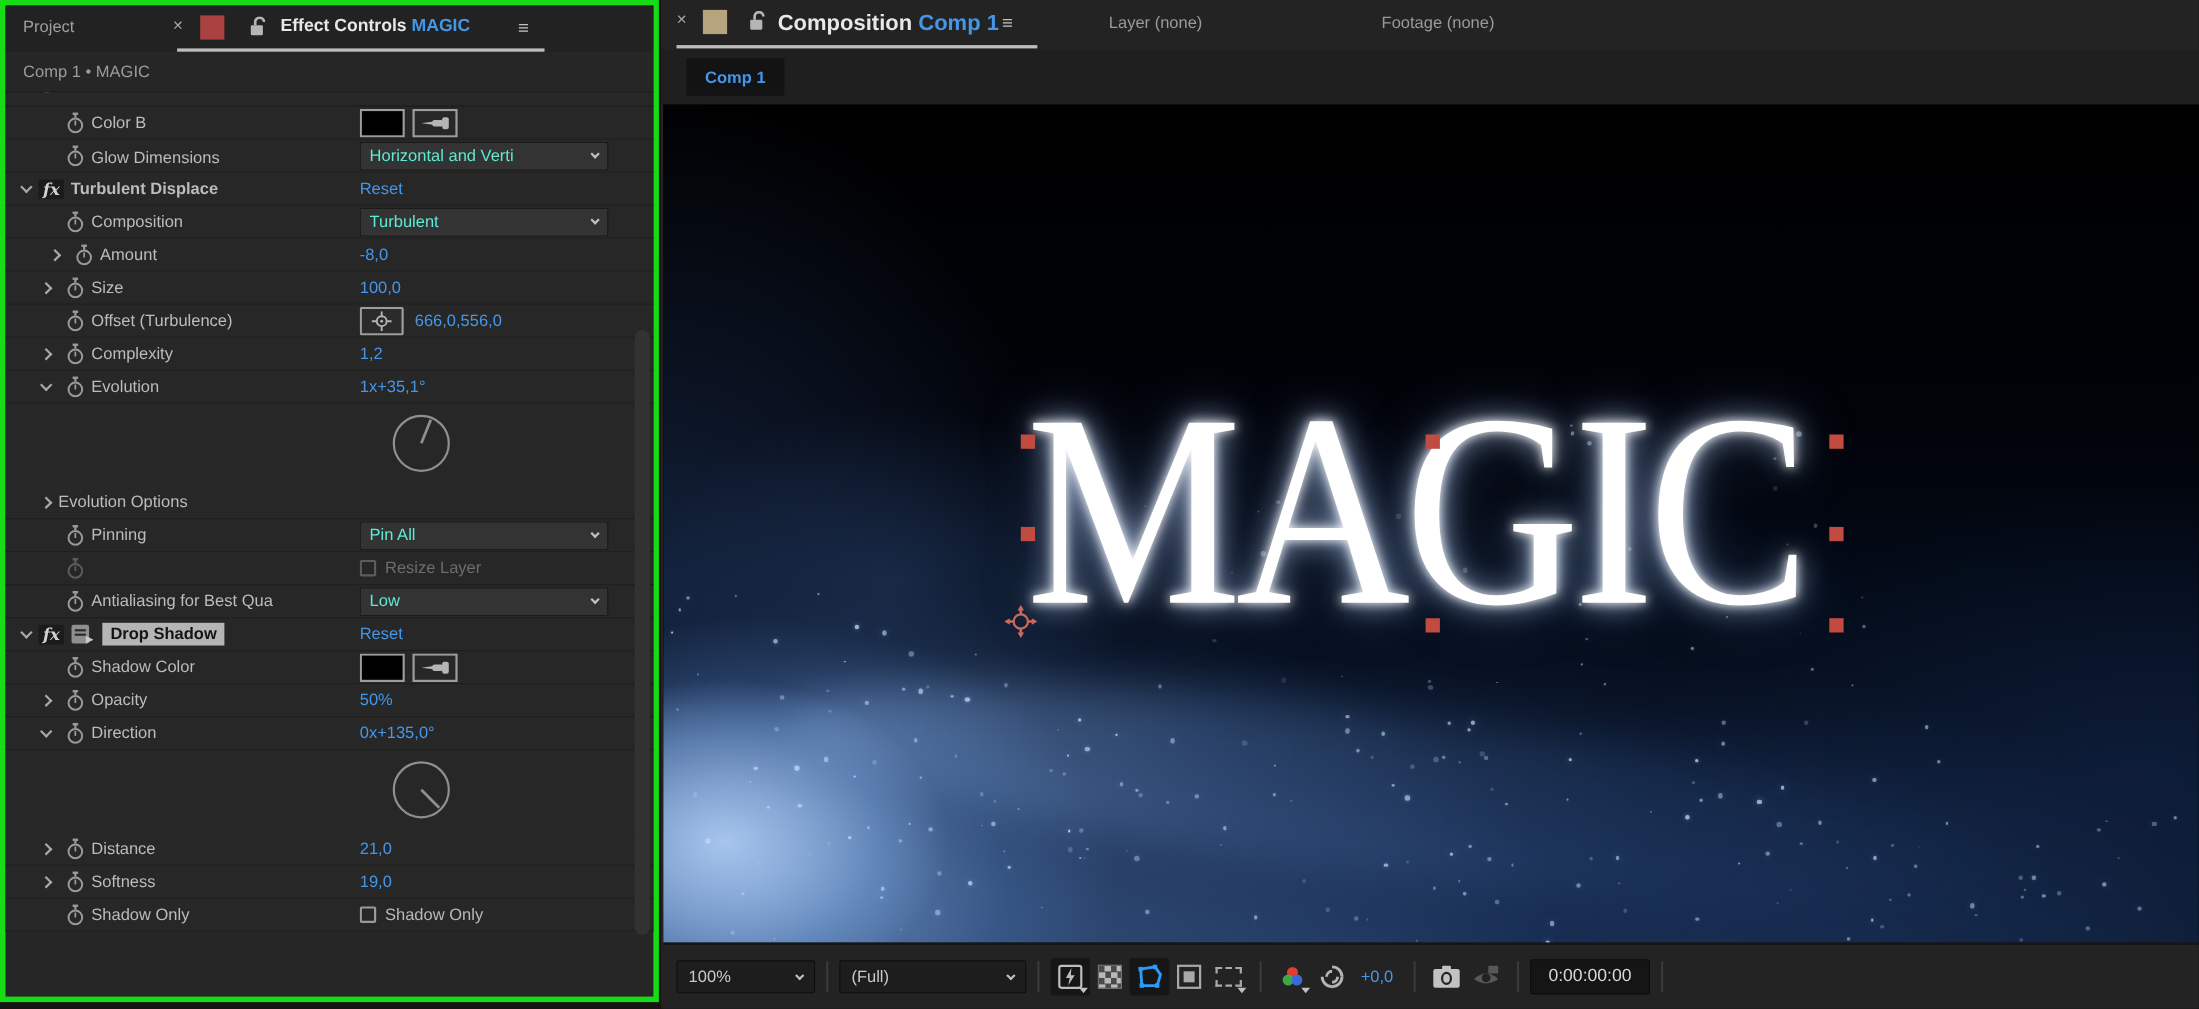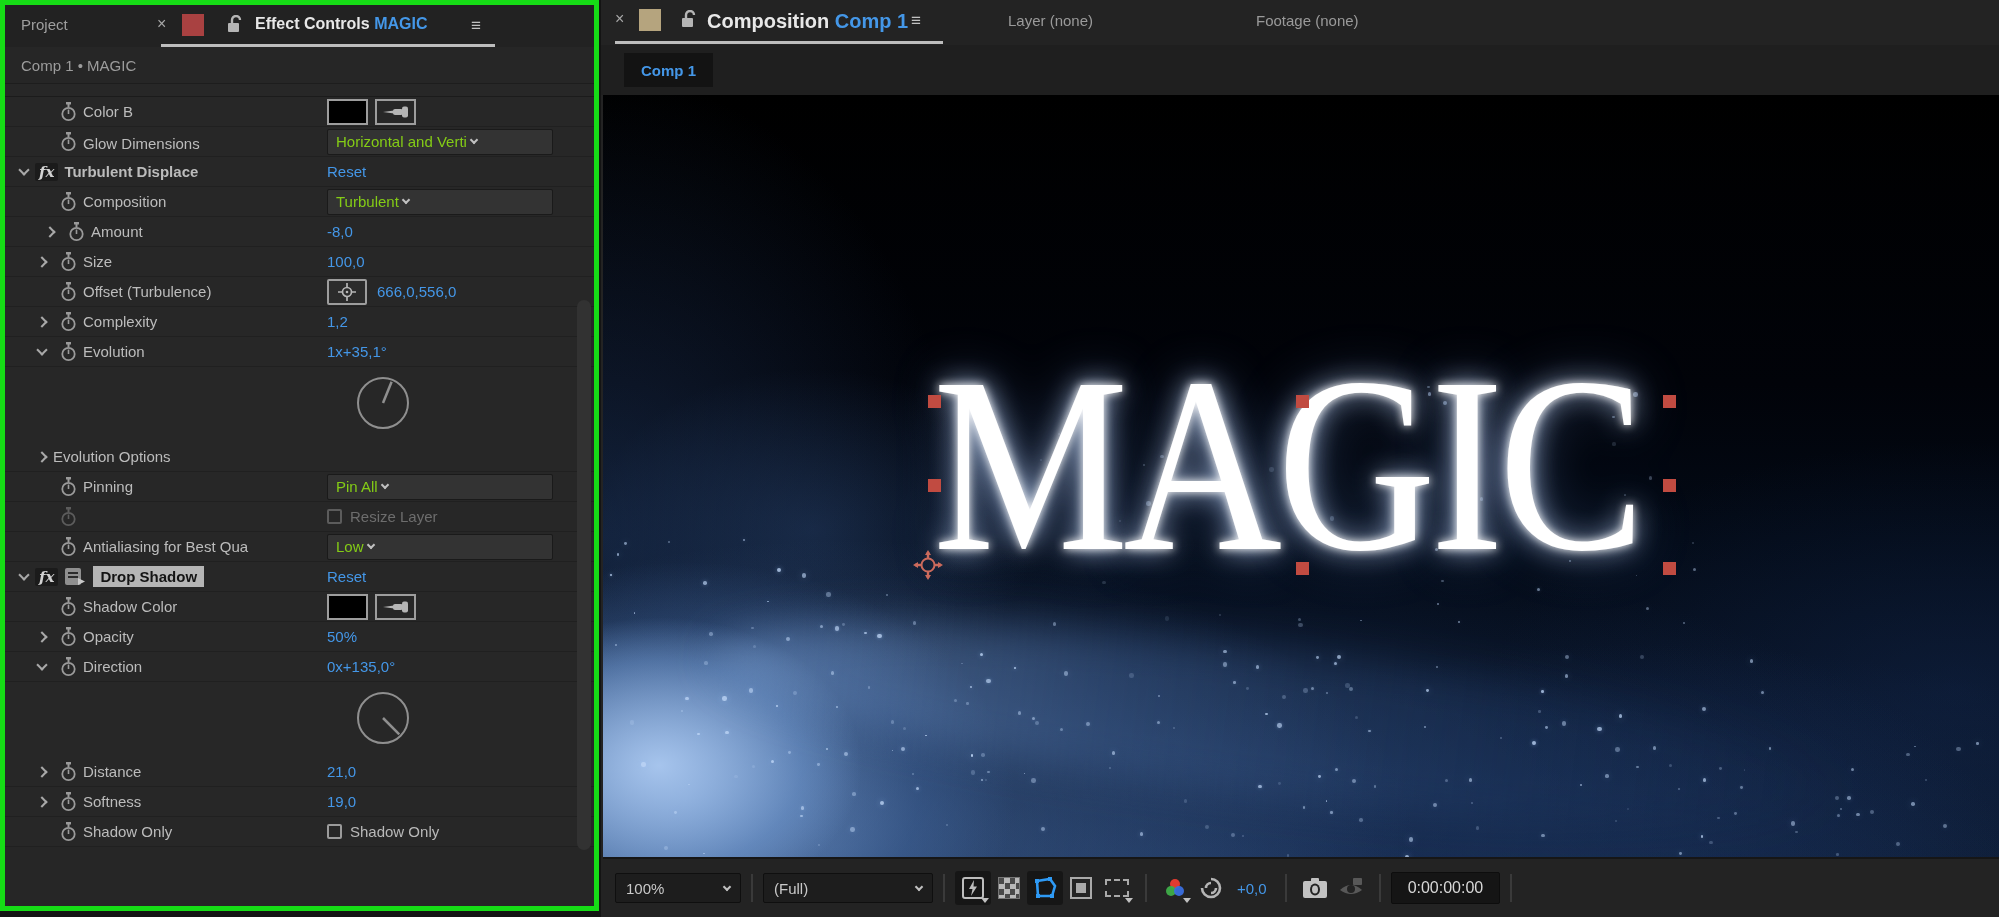--- a/index.html
+++ b/index.html
@@ -39,22 +39,22 @@
   .chev.d { transform:rotate(45deg); margin-top:-3px; }
   .sw-slot { width:30px; flex:none; display:flex; justify-content:center; }
   .label { color:#bcbcbc; }
   .label.selected { background:#b5b5b5; color:#141414; padding:2px 7px; }
   .label.dim { color:#6d6d6d; }
   .fxglyph { font-family:"DejaVu Serif", serif; font-style:italic; font-weight:bold;
              color:#d2d2d2; background:#1b1b1b; border-radius:2px; padding:0 4px; margin-right:6px; font-size:15px; }
   .effect-ic { width:22px; height:19px; margin-right:7px; flex:none; }
   .blue { color:#4497e8; }
   .reset-link { color:#4497e8; }
-  .dropdown { display:flex; align-items:center; width:226px; height:26px;
-              background:#333333; border:1px solid #1a1a1a; border-radius:2px; padding:0 8px; color:#84cc16; }
+  .dropdown { display:flex; align-items:center; justify-content:space-between; width:226px; height:26px;
+              background:#333333; border:1px solid #1a1a1a; border-radius:2px; padding:0 8px; color:#5eead4; }
   .dropdown .dd-text { overflow:hidden; white-space:nowrap; }
   .dropdown .chev { width:6px; height:6px; border-color:#c0c0c0; margin-left:4px; flex:none; }
   .cswatch { width:41px; height:26px; border:2px solid #9d9d9d; margin-right:7px; }
   .dropperbox { width:41px; height:26px; border:2px solid #9d9d9d; display:flex; align-items:center; justify-content:center; }
   .xhairbtn { width:40px; height:26px; border:2px solid #9d9d9d; border-radius:2px; display:flex; align-items:center; justify-content:center; margin-right:10px; background:#2b2b2b; }
   .checkbox { width:15px; height:15px; border:2px solid #9b9b9b; border-radius:2px; margin-right:8px; flex:none; }
   .checkbox.dim { border-color:#5c5c5c; }
   .cbl { color:#b9b9b9; } .cbl.dim { color:#6d6d6d; }
   .dialwrap { margin-left:28px; }
   .fx-scroll { position:absolute; right:3px; top:295px; width:14px; height:550px; border-radius:7px; background:#323232; }

